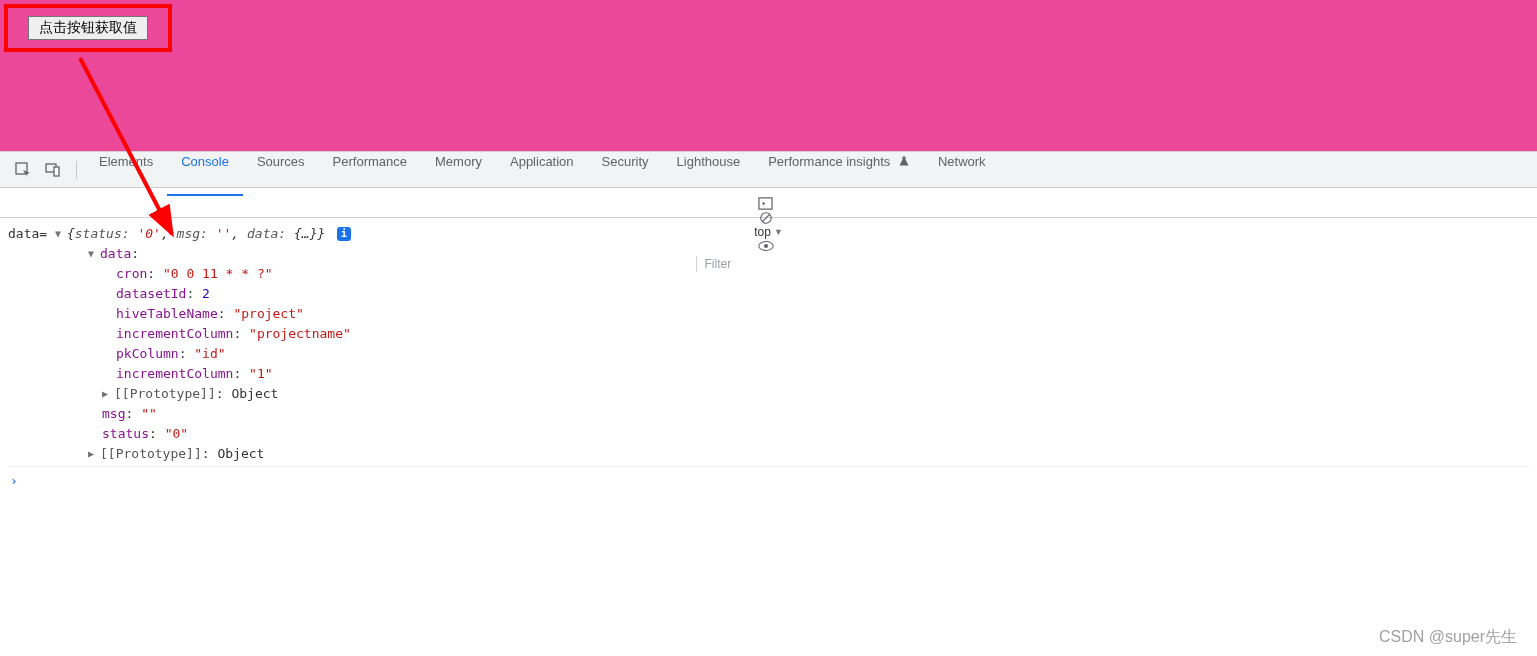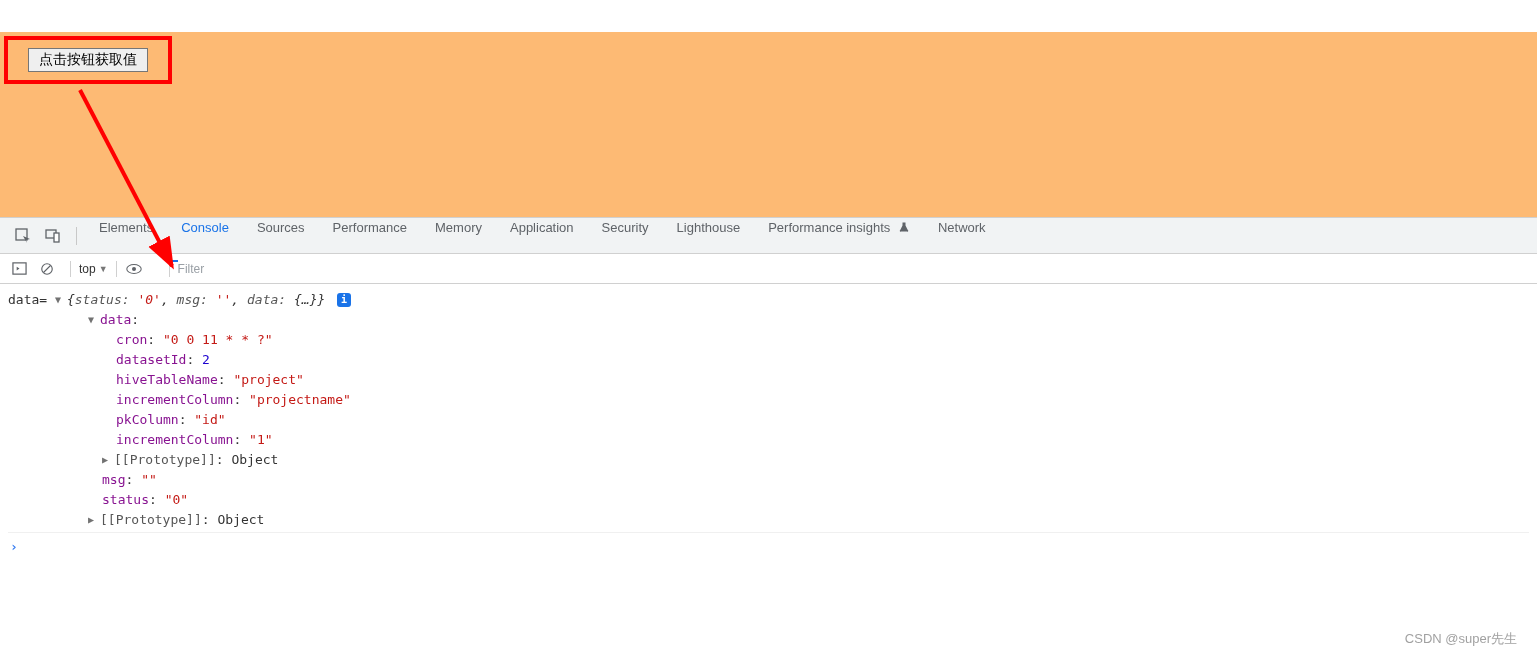--- a/index.html
+++ b/index.html
@@ -1,26 +1,26 @@
 <!DOCTYPE html>
 <html><head>
   <meta charset="utf-8">
   <style>
     * { margin: 0; padding: 0; box-sizing: border-box; }
     body { font-family: -apple-system, BlinkMacSystemFont, "Segoe UI", Arial, sans-serif; font-size: 13px; color: #333; background: #fff; position: relative; width: 1537px; height: 656px; overflow: hidden; }
-    .page-area { position: relative; height: 185px; background: #fdba74; margin-top: 32px; }
+    .page-area { position: relative; height: 151px; background: #ec4899; }
     .red-box { position: absolute; top: 4px; left: 4px; width: 168px; height: 48px; border: 4px solid #ff0000; display: flex; align-items: center; justify-content: center; }
     .page-btn { font-size: 14px; padding: 2px 10px; background: #efefef; border: 1px solid #767676; cursor: pointer; font-family: SimSun, "宋体", sans-serif; }
     .devtools { border-top: 1px solid #d0d0d0; background: #f1f3f4; }
     .tabs-row { display: flex; align-items: center; height: 36px; border-bottom: 1px solid #d0d0d0; padding: 0 8px; }
     .tab-icon-btn { width: 22px; height: 22px; display: flex; align-items: center; justify-content: center; margin: 0 4px; color: #5f6368; cursor: pointer; }
     .tab-sep { width: 1px; height: 18px; background: #c8c8c8; margin: 0 8px; }
     .tab { padding: 0 14px; height: 52px; line-height: 36px; color: #5f6368; cursor: pointer; font-size: 13px; }
     .tab.active { color: #1a73e8; border-bottom: 2px solid #1a73e8; margin-bottom: -1px; }
-    .toolbar-row { display: flex; align-items: center; height: 30px; background: #fff; border-bottom: 1px solid #d0d0d0; padding: 8px 8px; }
+    .toolbar-row { display: flex; align-items: center; height: 30px; background: #fff; border-bottom: 1px solid #d0d0d0; padding: 8px 8px; flex-direction: column; }
     .tool-btn { width: 22px; height: 22px; display: flex; align-items: center; justify-content: center; color: #5f6368; cursor: pointer; margin-right: 6px; }
     .tool-sep { width: 1px; height: 16px; background: #d0d0d0; margin: 0 6px; }
     .ctx-select { color: #333; font-size: 12px; cursor: pointer; display: flex; align-items: center; margin: 0 2px; }
     .ctx-arrow { margin-left: 3px; font-size: 9px; color: #777; }
     .filter-area { display: flex; align-items: center; margin-left: 10px; flex: 1; }
     .filter-sep { width: 1px; height: 16px; background: #d0d0d0; margin: 0 8px; }
     .filter-input { flex: 1; border: none; outline: none; font-size: 12px; height: 22px; color: #333; }
     .filter-input::placeholder { color: #9aa0a6; }
     .console-body { font-family: Menlo, Consolas, monospace; font-size: 13px; line-height: 20px; padding: 4px 8px 0 8px; background: #fff; }
     .log-row { display: flex; align-items: flex-start; padding: 2px 0; border-bottom: 1px solid #f0f0f0; }
@@ -33,21 +33,21 @@
     .str-val { color: #c41a16; }
     .num-val { color: #1c00cf; }
     .obj-val { color: #333; }
     .info-badge { display: inline-block; width: 14px; height: 14px; background: #1a73e8; color: #fff; border-radius: 3px; font-size: 10px; font-weight: bold; text-align: center; line-height: 14px; margin-left: 4px; font-style: normal; vertical-align: 1px; }
     .obj-tree { margin-left: 80px; }
     .tree-line { white-space: pre; }
     .ind1 { margin-left: 14px; }
     .ind2 { margin-left: 28px; }
     .prompt-row { display: flex; align-items: center; padding: 4px 0 4px 2px; }
     .prompt-chevron { color: #367cf1; font-size: 13px; font-weight: bold; margin-right: 8px; }
-    .watermark { position: absolute; right: 20px; bottom: 8px; color: rgba(120,120,120,0.7); font-size: 13px; font-family: Arial, sans-serif; }
+    .watermark { position: absolute; right: 20px; bottom: 8px; color: rgba(120,120,120,0.7); font-size: 16px; font-family: Arial, sans-serif; }
     svg { display: block; }
   </style>
 </head>
 <body>
 
 <div class="page-area">
   <div class="red-box">
     <button class="page-btn">点击按钮获取值</button>
   </div>
   <svg width="200" height="250" style="position:absolute;top:10px;left:10px;pointer-events:none;">

